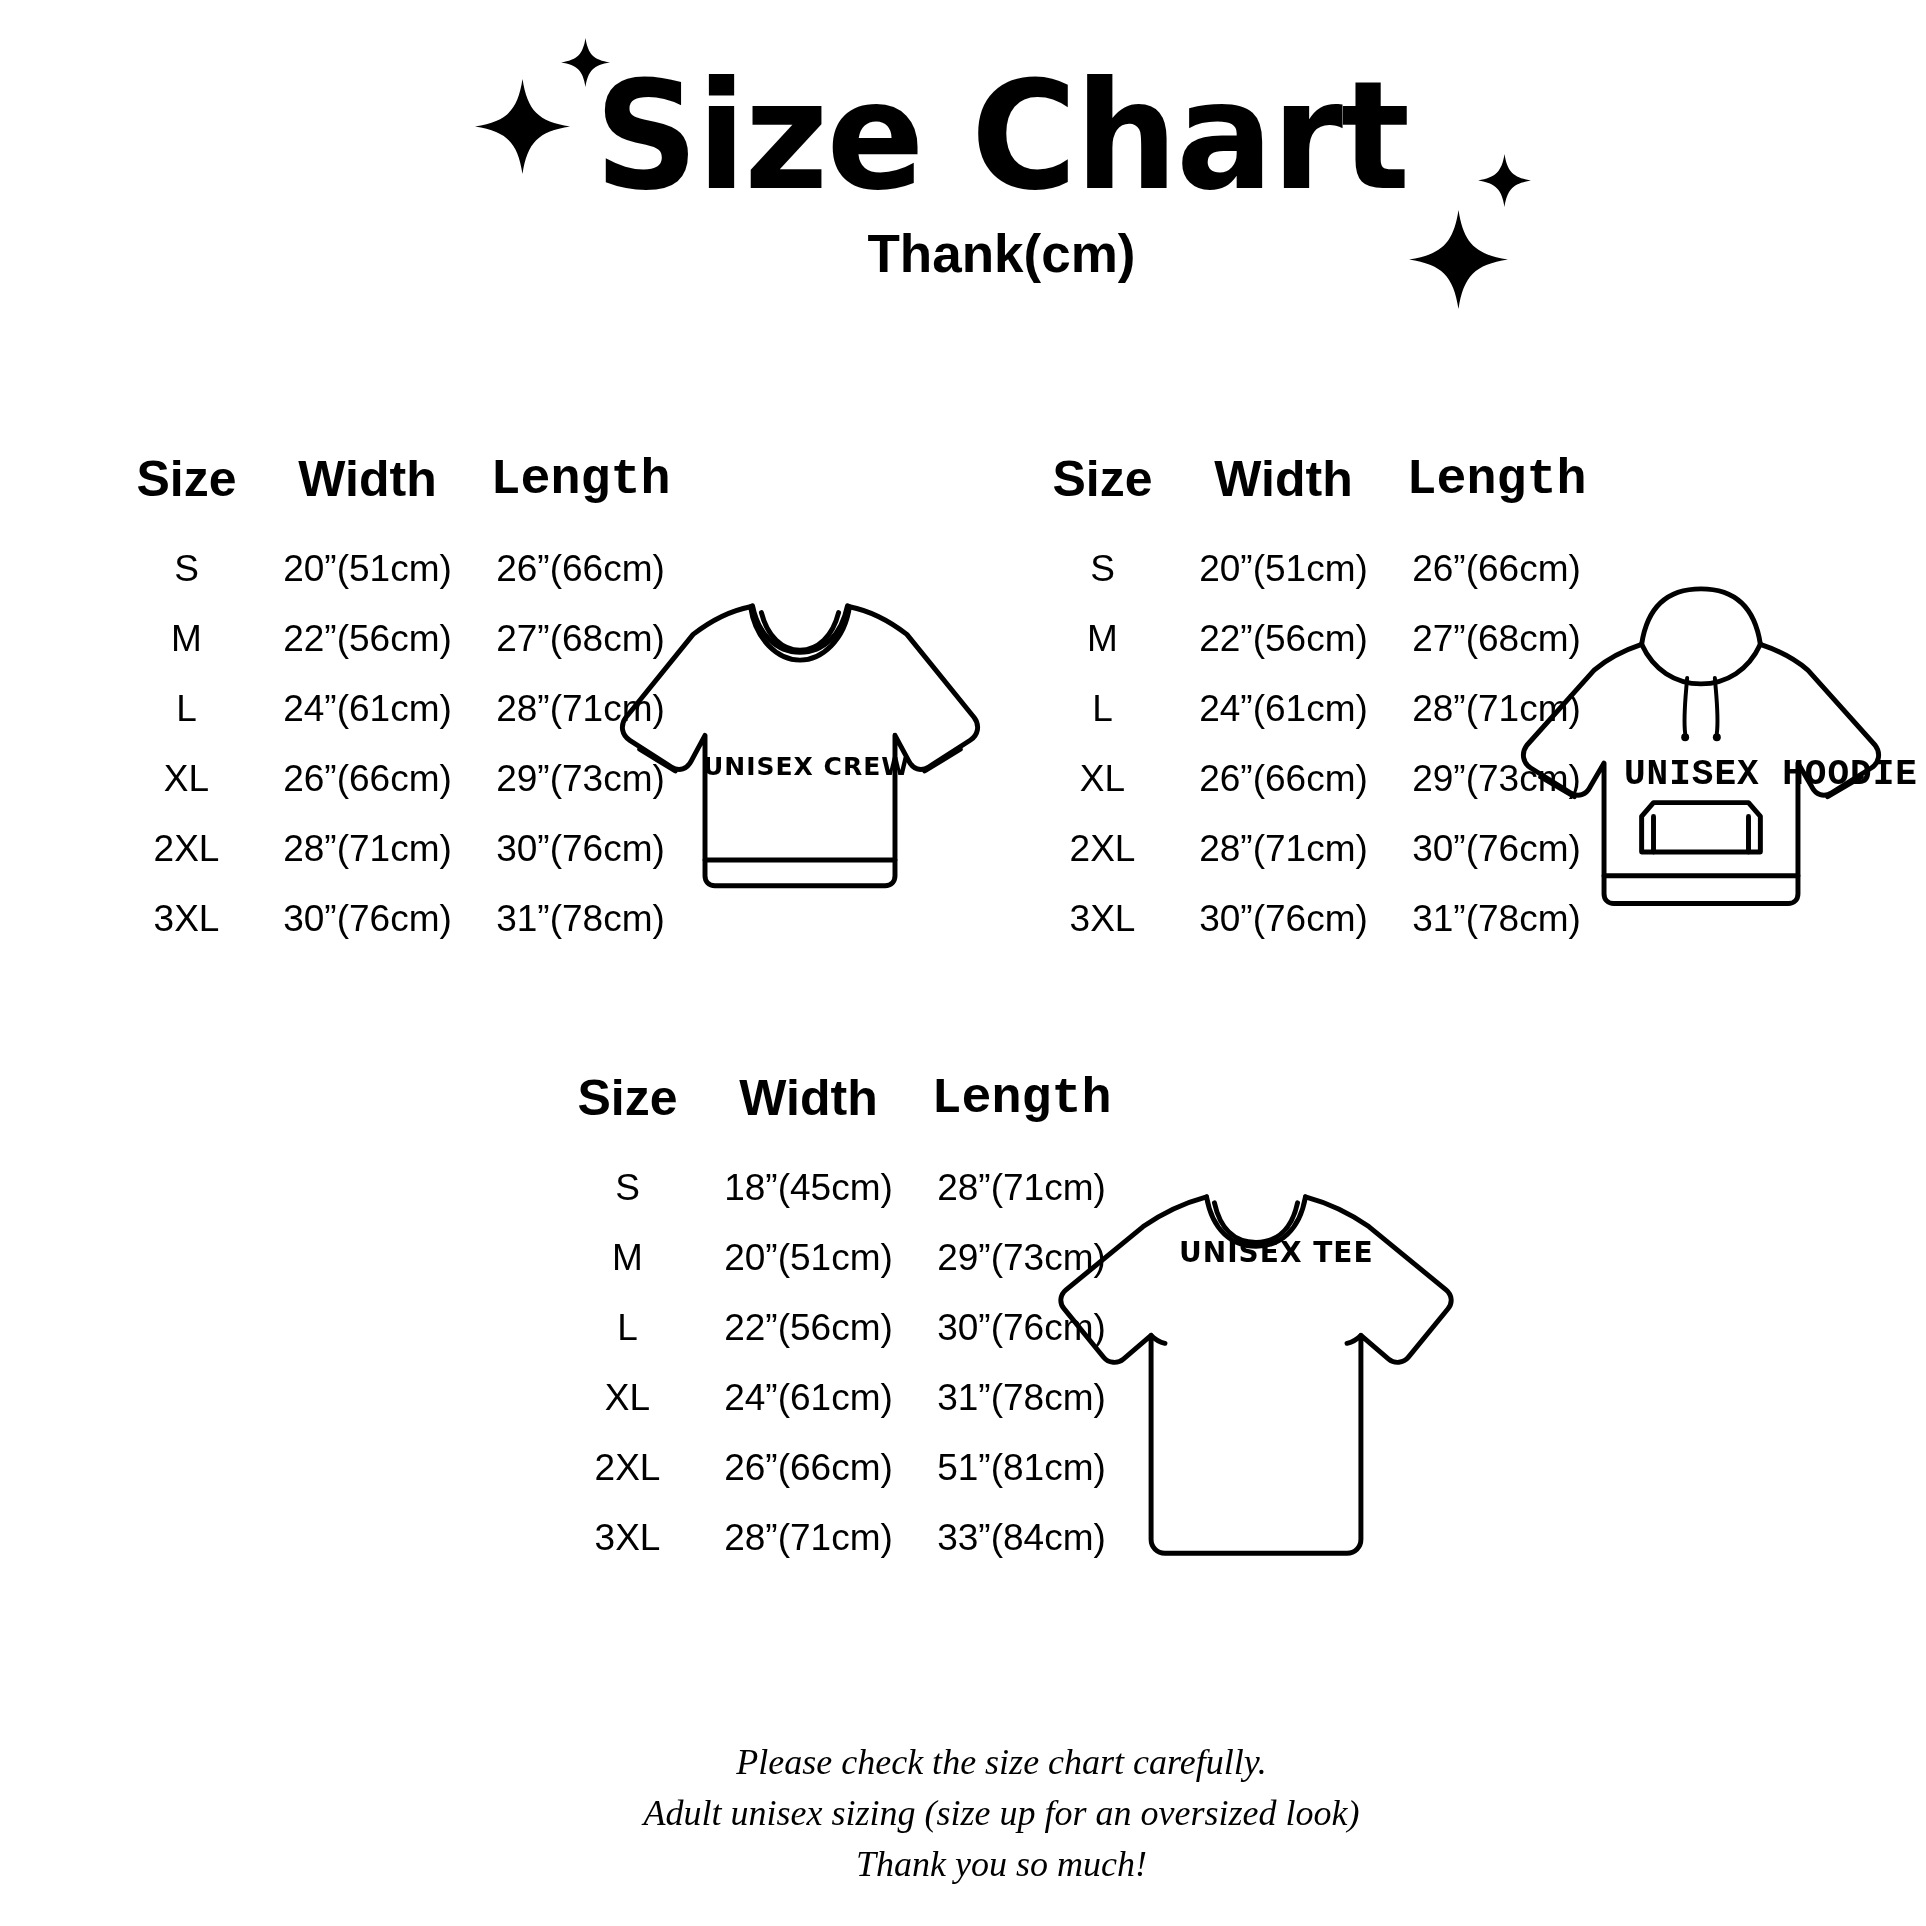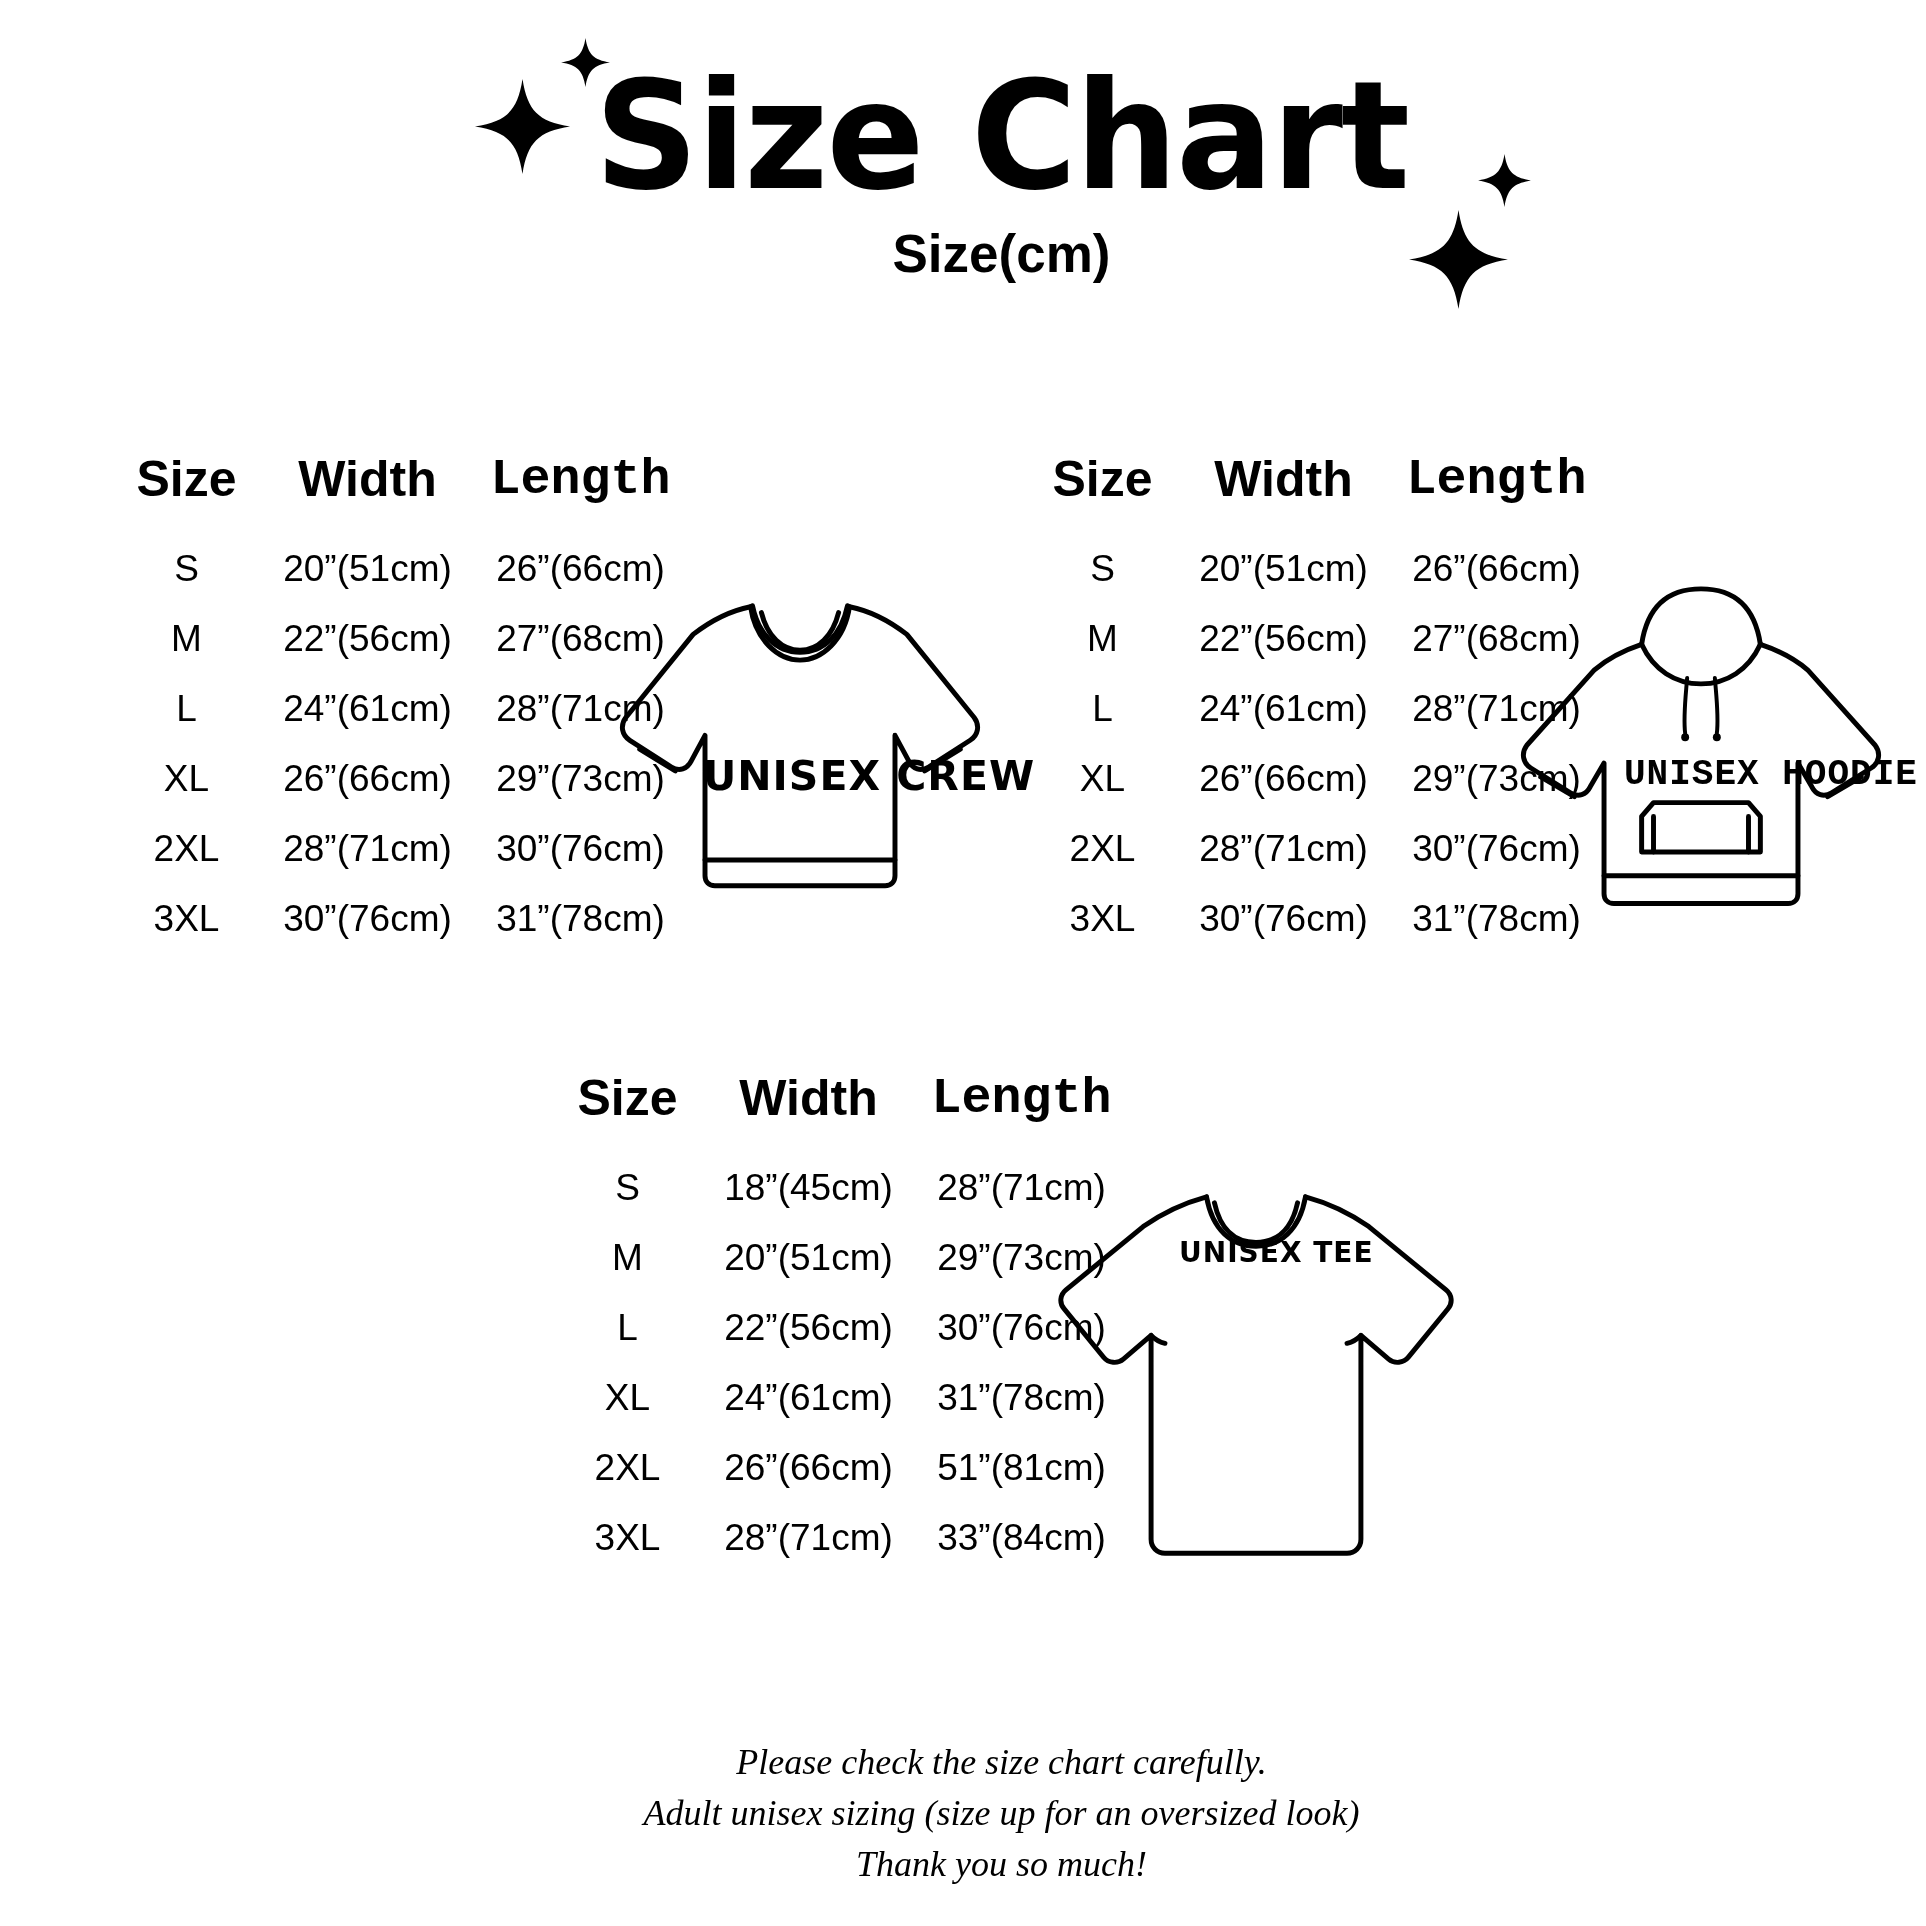--- a/index.html
+++ b/index.html
@@ -89,21 +89,21 @@
   .hood-art { top: 579px;  left: 1465px; }
   .tee-art  { top: 1183px; left: 1010px; }
 
   .garment-label {
     position: absolute;
     font-family: "DejaVu Sans", sans-serif;
     font-weight: bold;
     letter-spacing: 1px;
     white-space: nowrap;
   }
-  .lbl-crew  { top: 752px;  left: 665px; font-size: 41px; }
+  .lbl-crew  { top: 752px;  left: 665px; font-size: 25px; }
   .lbl-hood  { top: 754px;  left: 1586px; font-size: 36px; font-family: Liberation Mono, monospace; }
   .lbl-tee   { top: 1236px; left: 1141px; font-size: 28px; }
 
   
   .footer {
     position: absolute;
     left: 0; right: 0;
     top: 1737px;
     text-align: center;
     font-family: "Liberation Serif", serif;
@@ -138,21 +138,21 @@
         <svg width="103" height="103" viewBox="0 0 100 100">
           <path d="M50 2 C55 34 66 45 98 50 C66 55 55 66 50 98 C45 66 34 55 2 50 C34 45 45 34 50 2 Z" fill="#000"></path>
         </svg>
       </span>
       <span class="spark spark-d">
         <svg width="55" height="55" viewBox="0 0 100 100">
           <path d="M50 2 C55 34 66 45 98 50 C66 55 55 66 50 98 C45 66 34 55 2 50 C34 45 45 34 50 2 Z" fill="#000"></path>
         </svg>
       </span>
 
-      <div class="subtitle">Size(cm)</div>
+      <div class="subtitle">Thank(cm)</div>
     </div>
   </div>
 
   <table class="tbl tbl-crew">
     <thead>
       <tr>
         <th class="c-size">Size</th>
         <th class="c-width">Width</th>
         <th class="c-len">Length</th>
       </tr>

